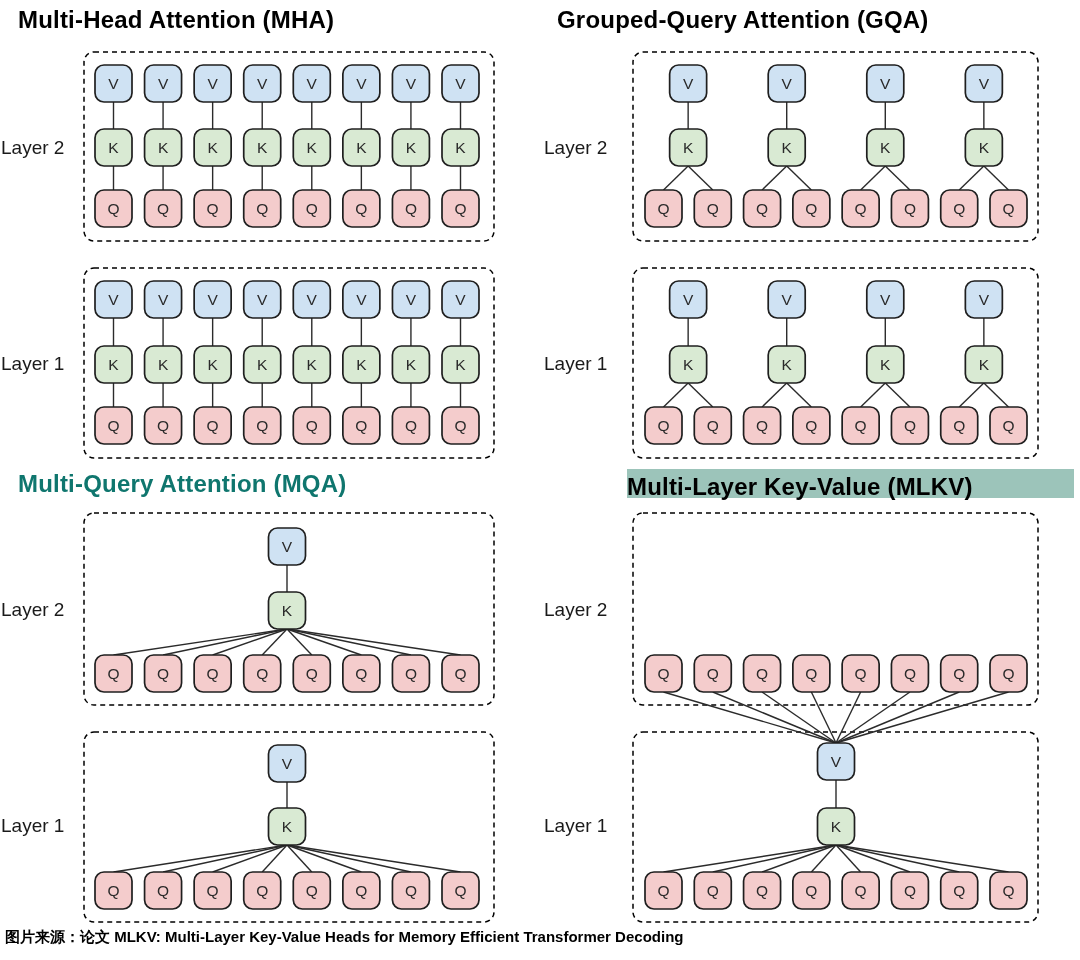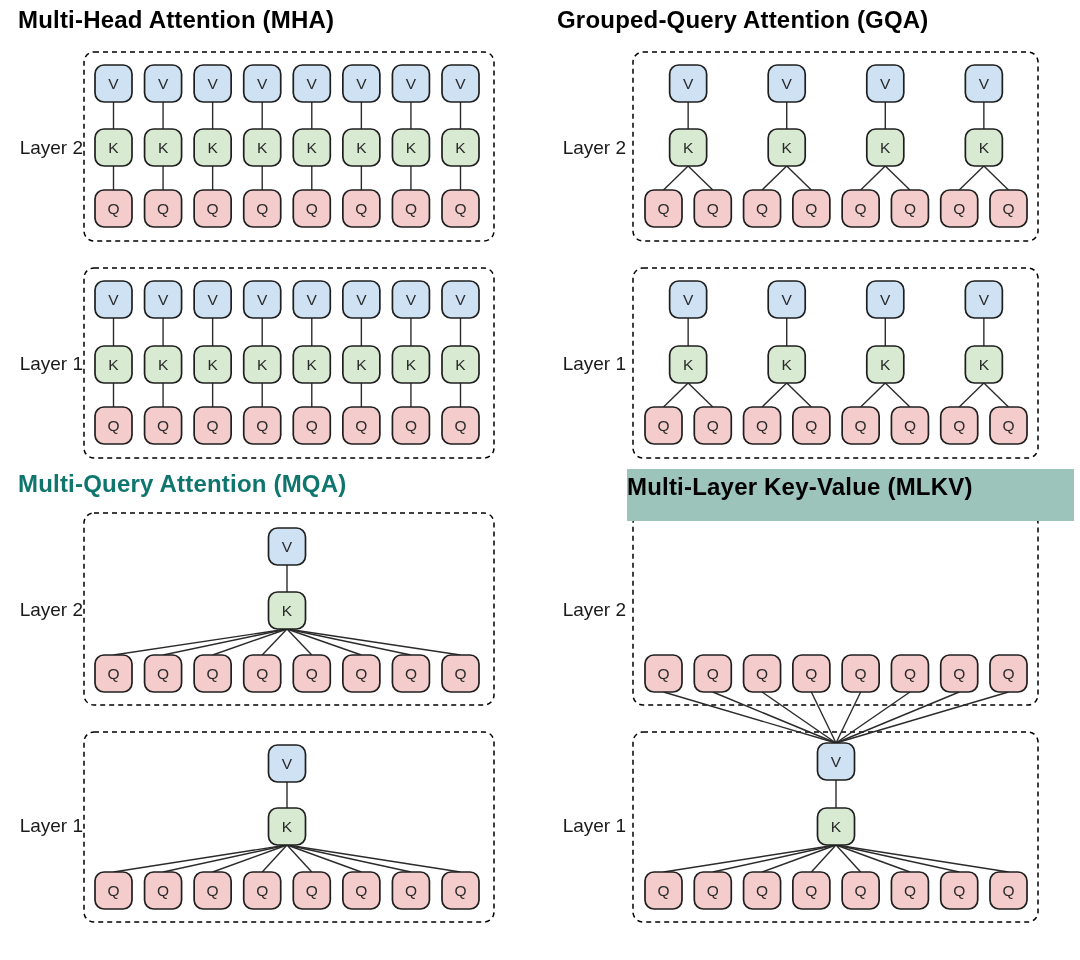--- a/index.html
+++ b/index.html
@@ -11,27 +11,27 @@
     font-size:24px;
     font-weight:bold;
     color:#000000;
     white-space:nowrap;
     letter-spacing:.2px;
   }
   #title-mha{left:18px;top:6px;width:540px;}
   #title-gqa{left:557px;top:6px;width:540px;}
   #title-mqa{left:18px;top:470px;width:540px;}
   #title-mlkv{
-    left:627px;top:469px;width:447px;height:52px;line-height:36px;
+    left:627px;top:469px;width:447px;height:29px;line-height:36px;
     
   }
   .layer-label{
     position:absolute;
     width:82px;
-    text-align:right;
+    text-align:left;
     font-size:19px;
     color:#1a1a1a;
     white-space:nowrap;
   }
   .ll-left{left:1px;}
   .ll-right{left:544px;}
   .ll-row-top2{top:137px;}
   .ll-row-top1{top:353px;}
   .ll-row-bot2{top:599px;}
   .ll-row-bot1{top:815px;}
@@ -626,13 +626,14 @@
 
   <div class="layer-label ll-left  ll-row-top2">Layer 2</div>
   <div class="layer-label ll-left  ll-row-top1">Layer 1</div>
   <div class="layer-label ll-right ll-row-top2">Layer 2</div>
   <div class="layer-label ll-right ll-row-top1">Layer 1</div>
   <div class="layer-label ll-left  ll-row-bot2">Layer 2</div>
   <div class="layer-label ll-left  ll-row-bot1">Layer 1</div>
   <div class="layer-label ll-right ll-row-bot2">Layer 2</div>
   <div class="layer-label ll-right ll-row-bot1">Layer 1</div>
 
+  <div id="caption">图片来源：论文 MLKV: Multi-Layer Key-Value Heads for Memory Efficient Transformer Decoding</div>
 </div>
 
 </body></html>

